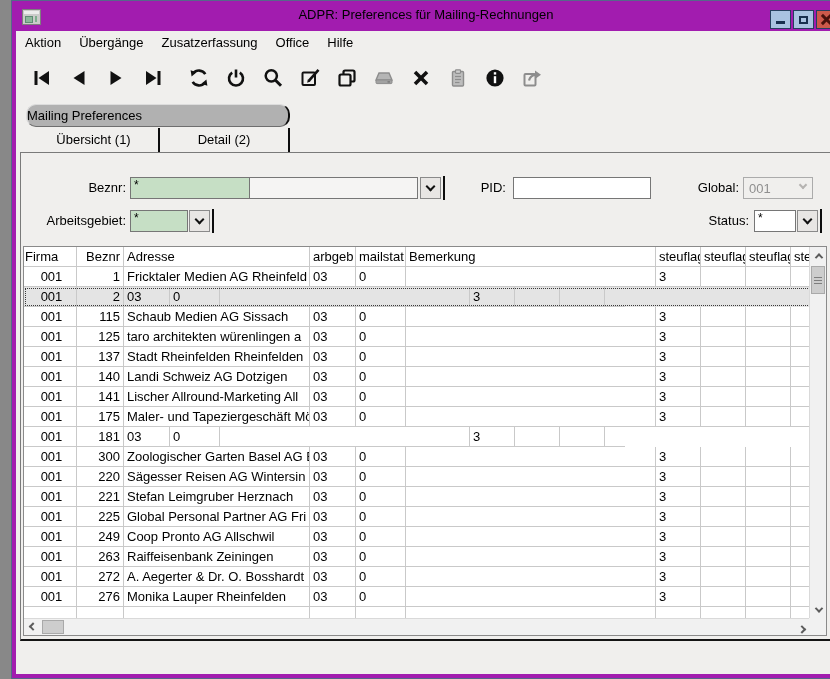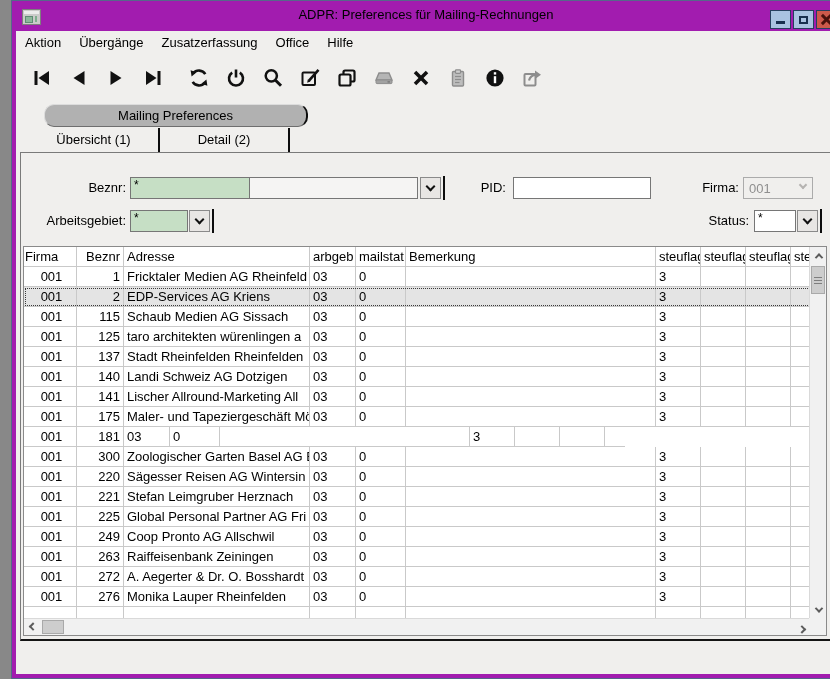--- a/index.html
+++ b/index.html
@@ -32,24 +32,24 @@
   .menubar{ position:absolute; left:0; top:0; width:100%; height:22px; 
     display:flex; align-items:center; }
   .menu-item{ padding:2px 9px; cursor:default; }
   
   .toolbar{ position:absolute; left:0; top:22px; width:100%; height:50px;
     display:flex; align-items:center; padding-left:14px; gap:13px; }
   .tbtn{ width:24px; height:24px; display:flex; align-items:center; justify-content:center; }
   .tbtn svg{ display:block; }
   .gap-l{ margin-left:9px; }
   
-  .mp-btn{ position:absolute; left:28px; top:73px; width:264px; height:23px;
+  .mp-btn{ position:absolute; left:10px; top:73px; width:264px; height:23px;
     background:#b1b1b1; border-top:1px solid #dcdcdc; border-left:1px solid #dcdcdc;
     border-bottom:1px solid #6e6e6e; border-right:2px solid #0d0d0d;
-    text-align:center; line-height:21px;border-radius:10px; }
+    line-height:21px;border-radius:10px; }
   
   .tab{ position:absolute; top:97px; height:25px; text-align:center; line-height:23px;
     border-right:2px solid #0d0d0d; }
   .tab-1{ left:13px; width:131px; }
   .tab-2{ left:144px; width:130px; border-bottom:1px solid #8f8f8f; }
   
   .tabpage{ position:absolute; left:4px; top:121px; width:812px; height:489px;
     background:#f0efed; border:1px solid #7a7a7a; border-right:2px solid #141414;
     border-bottom:2px solid #141414; }
   
@@ -266,21 +266,21 @@
         </div>
       <div class="field fld-beznr-d"></div>
       <div class="ddbtn dd-beznr">
           <span class="chev chev-down"></span>
         </div>
       <div class="shadowline sh-beznr"></div>
 
       <div class="flabel lb-pid">PID:</div>
       <div class="field fld-pid"></div>
 
-      <div class="flabel lb-firma">Firma:</div>
+      <div class="flabel lb-firma">Global:</div>
       <div class="field fld-firma"><span>001</span><span class="chev chev-down chev-gray"></span></div>
 
       <div class="flabel lb-arbeit">Arbeitsgebiet:</div>
       <div class="field green fld-arbeit-g">
           <span class="star">*</span>
         </div>
       <div class="ddbtn dd-arbeit">
           <span class="chev chev-down"></span>
         </div>
       <div class="shadowline sh-arbeit"></div>
@@ -317,21 +317,20 @@
                 <div class="tcell c4">0</div>
                 <div class="tcell c5"></div>
                 <div class="tcell c6">3</div>
                 <div class="tcell c7"></div>
                 <div class="tcell c8"></div>
                 <div class="tcell c9"></div>
               </div>
               <div class="trow selected">
                 <div class="tcell c0">001</div>
                 <div class="tcell c1">2</div>
-                <div class="tcell c2">EDP-Services AG Kriens</div>
                 <div class="tcell c3">03</div>
                 <div class="tcell c4">0</div>
                 <div class="tcell c5"></div>
                 <div class="tcell c6">3</div>
                 <div class="tcell c7"></div>
                 <div class="tcell c8"></div>
                 <div class="tcell c9"></div>
               </div>
               <div class="trow">
                 <div class="tcell c0">001</div>

